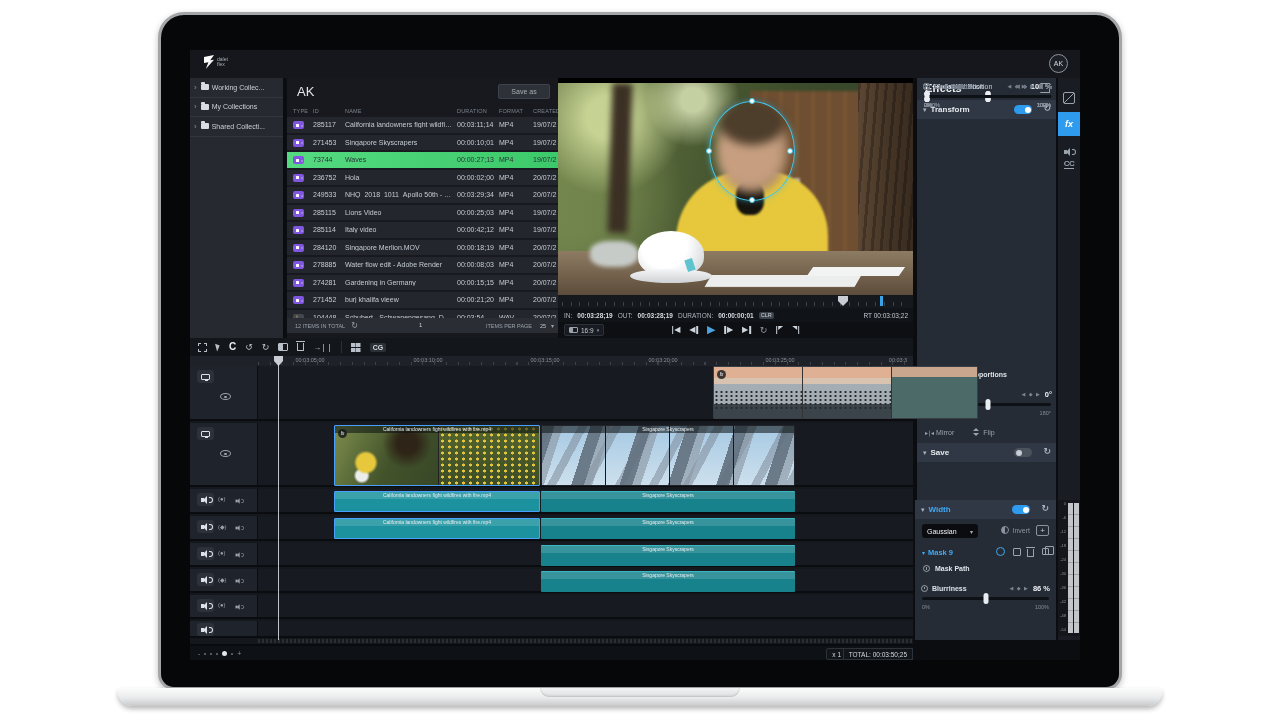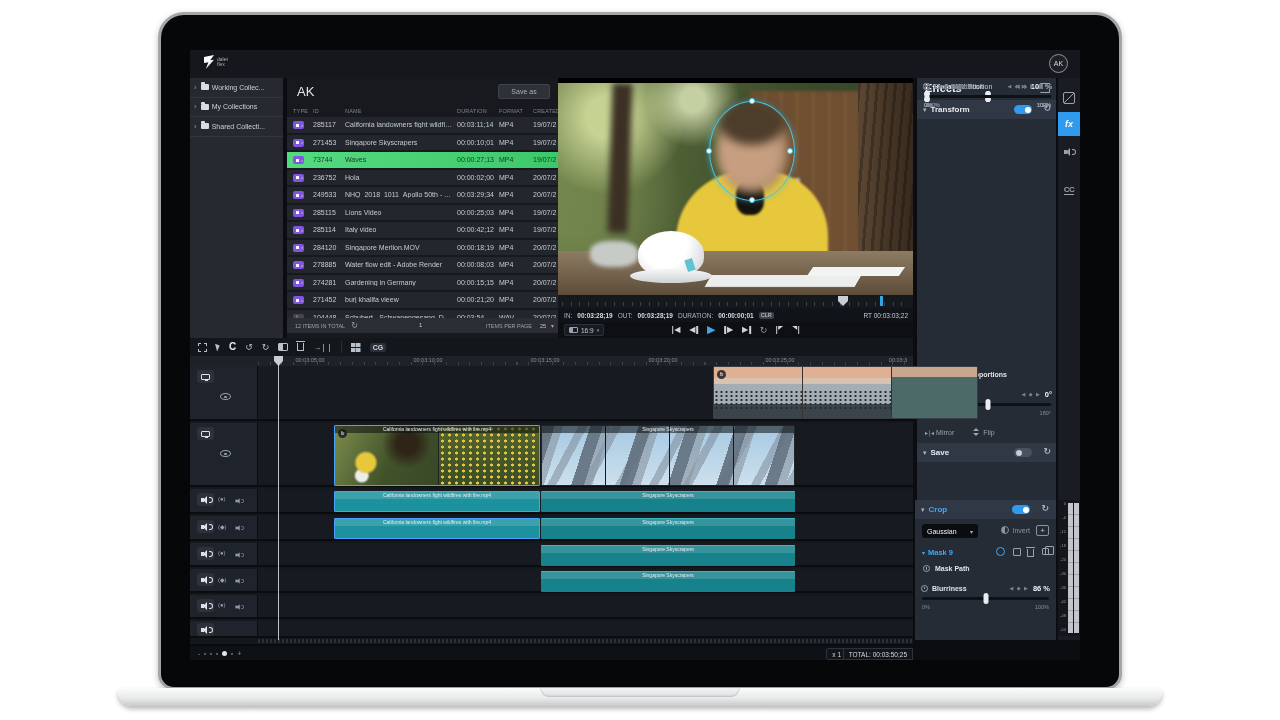--- a/index.html
+++ b/index.html
@@ -707,21 +707,21 @@
         </div>
         <div class="track">
             <div class="thumb t-max"></div>
           </div>
 
       </div>
     </div>
 
     <div id="blurgroup" style="position:absolute;left:725px;top:450px;width:141px;height:140px;background:#262c35;z-index:2;">
       <div class="sec-hdr blur-hdr" style="top:0;">
-        <span class="bl-label">Crop</span>
+        <span class="bl-label">Width</span>
         <span class="toggle on"></span>
         <span class="reset">↻</span>
       </div>
       <div class="gauss" style="top:24px;">
         <span>Gaussian</span>
       </div>
       <div class="invert" style="top:26px;">
         <span class="inv-ic"></span>
         <span>Invert</span>
       </div>
@@ -759,21 +759,21 @@
           <span class="trans-ic"></span>
         </div>
       <div class="tab active" style="top:34px;">
           <span class="fx-ic">fx</span>
         </div>
       <div class="tab" style="top:62px;">
           <span class="spk">
             <i></i>
           </span>
         </div>
-      <div class="tab" style="top:100px;">
+      <div class="tab" style="top:74px;">
           <span class="cc-ic">CC</span>
         </div>
     </div>
     <div id="meter">
       <div class="mlabels">
 
       <span>0</span>
           <span>-6</span>
           <span>-12</span>
           <span>-18</span>

